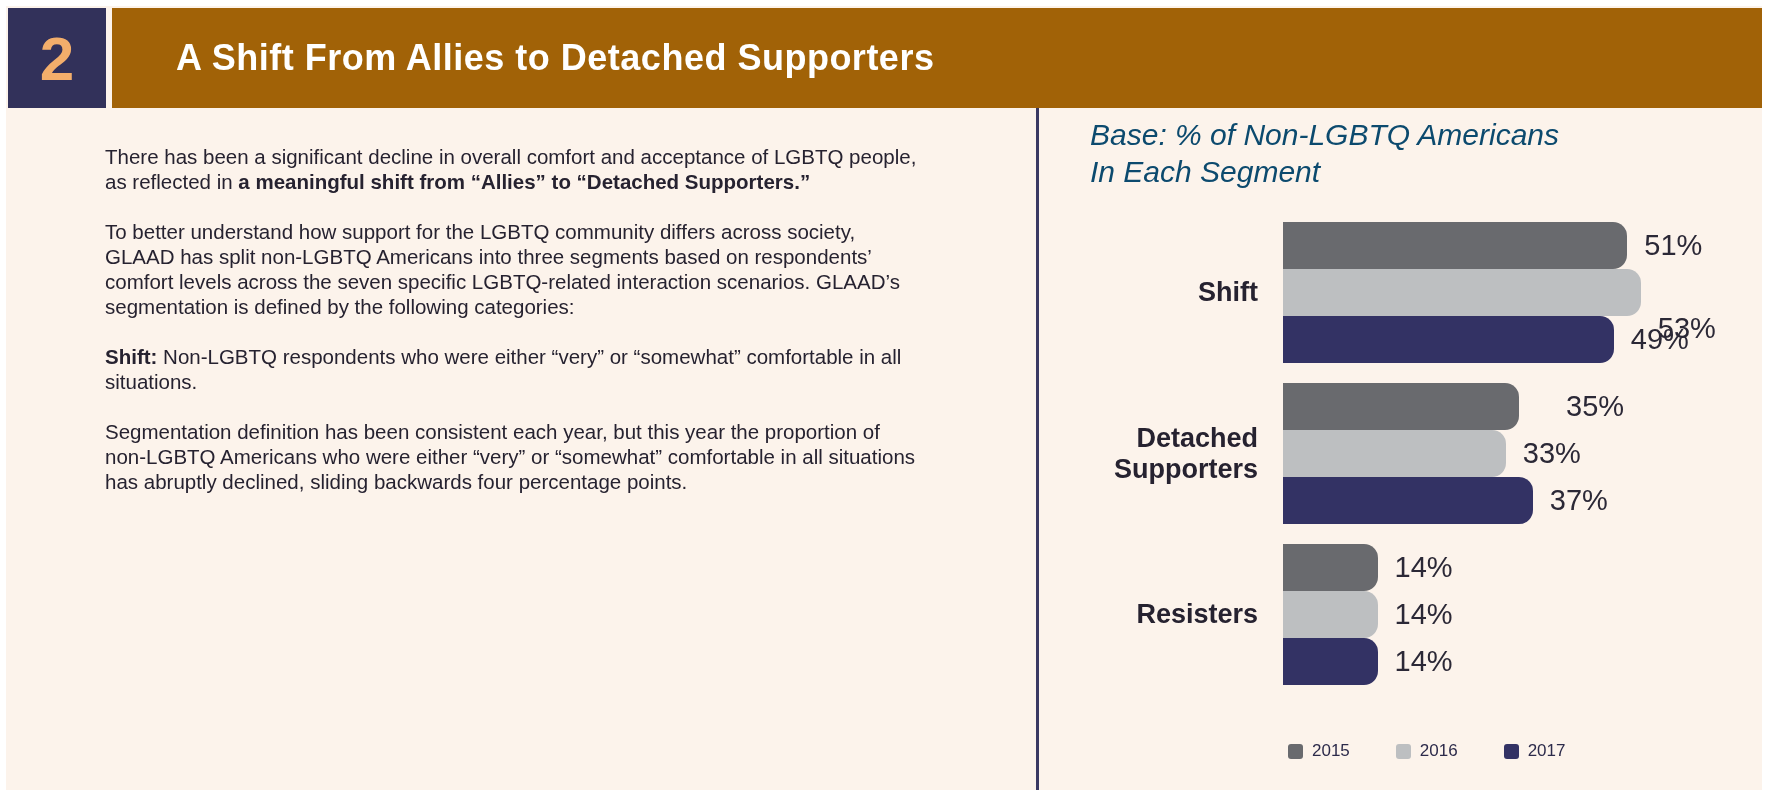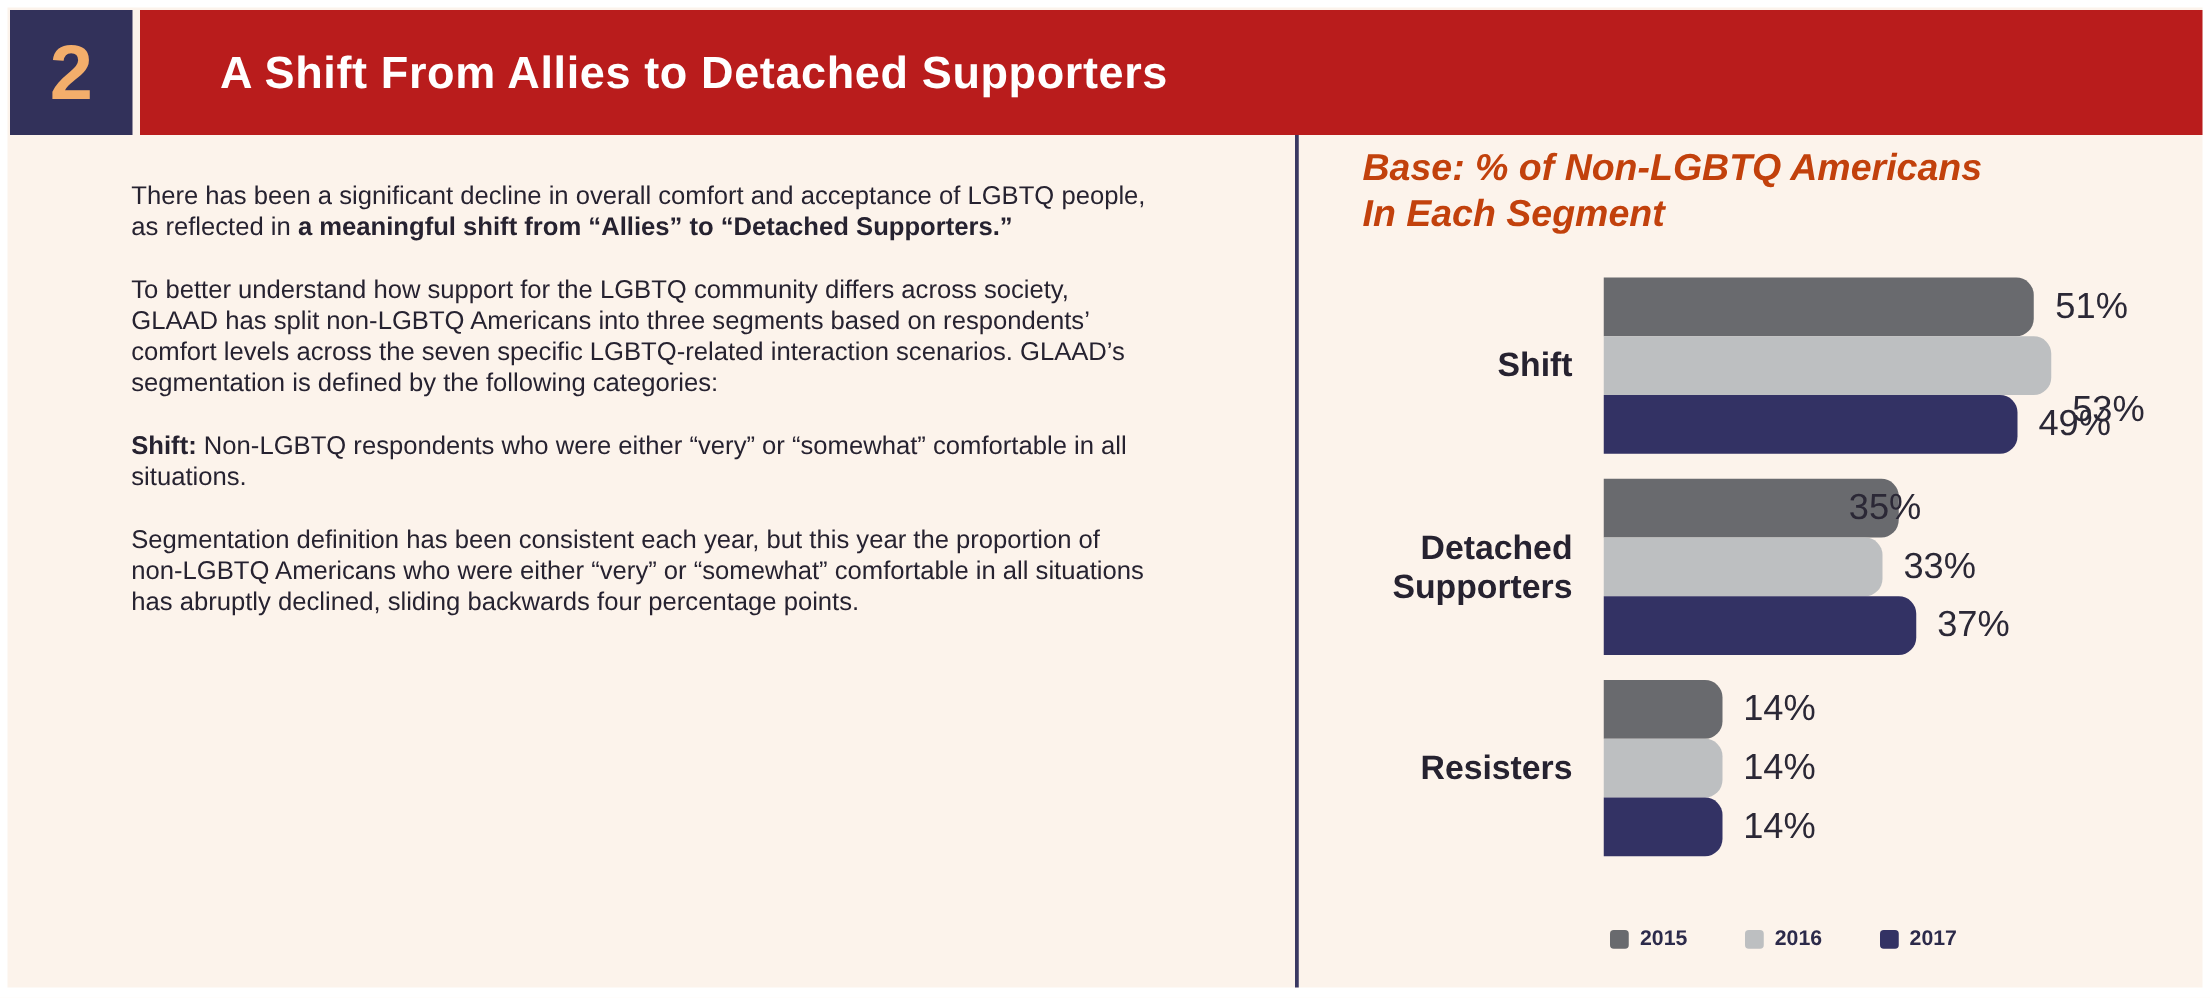--- a/index.html
+++ b/index.html
@@ -7,50 +7,50 @@
     position:relative;width:1768px;height:798px;overflow:hidden;
     background:#ffffff;font-family:"Liberation Sans", sans-serif;
   }
   .cream{position:absolute;left:6px;top:6px;width:1756px;height:784px;background:#fcf3eb;}
   .hdr-num{
     position:absolute;left:8px;top:8px;width:98px;height:100px;background:#32315a;
     display:flex;align-items:center;justify-content:center;
     color:#f3ae6b;font-size:62px;font-weight:bold;
   }
   .hdr-bar{
-    position:absolute;left:112px;top:8px;width:1650px;height:100px;background:#b91c1c;
+    position:absolute;left:112px;top:8px;width:1650px;height:100px;background:#a16207;
     display:flex;align-items:center;
   }
   .hdr-title{color:#ffffff;font-size:36px;font-weight:bold;padding-left:64px;letter-spacing:.5px;}
   .divider{position:absolute;left:1036px;top:108px;width:3px;height:682px;background:#3a3862;}
   .text-col{
     position:absolute;left:105px;top:144px;width:814px;
     color:#262230;font-size:20.5px;line-height:25px;
   }
   .text-col p{margin:0 0 25px 0;}
   .text-col .defs{margin:0 0 25px 0;}
   .b{font-weight:bold;}
   .chart-title{
     position:absolute;left:1090px;top:116px;width:560px;
-    color:#c2410c;font-size:30px;line-height:37px;font-weight:bold;font-style:italic;
+    color:#0c4a6e;font-size:30px;line-height:37px;font-weight:normal;font-style:italic;
   }
   .chart-area{position:absolute;left:0;top:0;width:1768px;height:798px;}
   .cat-label{
     position:absolute;display:flex;align-items:center;justify-content:flex-end;
     text-align:right;font-weight:bold;color:#262230;font-size:27px;line-height:31px;
   }
   .bar{position:absolute;height:47px;border-radius:0 14px 14px 0;}
   .val-label{
     position:absolute;height:47px;display:flex;align-items:center;
     color:#2b2836;font-size:29px;
   }
   .legend{position:absolute;left:1288px;top:741px;display:flex;gap:46px;}
   .legend-item{display:flex;align-items:center;gap:9px;}
   .legend-swatch{width:15px;height:15px;border-radius:3px;}
-  .legend-label{font-size:17px;color:#2c2a4a;font-weight:bold;}
+  .legend-label{font-size:17px;color:#2c2a4a;}
 </style>
 </head>
 <body>
 
 <div class="canvas">
   <div class="cream"></div>
 
   <div class="hdr-num">
     <span>2</span>
   </div>
@@ -77,21 +77,21 @@
   <div class="chart-area" id="chart-area">
       <div class="cat-label" style="left: 1020px; top: 222px; width: 238px; height: 141px;">Shift</div>
       <div class="bar" style="left: 1283px; top: 222px; width: 344.25px; background: rgb(105, 106, 110);"></div>
       <div class="val-label" style="left: 1644.25px; top: 222px;">51%</div>
       <div class="bar" style="left: 1283px; top: 269px; width: 357.75px; background: rgb(189, 191, 193);"></div>
       <div class="val-label" style="left: 1657.75px; top: 269px; margin-top: 36px;">53%</div>
       <div class="bar" style="left: 1283px; top: 316px; width: 330.75px; background: rgb(51, 50, 100);"></div>
       <div class="val-label" style="left: 1630.75px; top: 316px;">49%</div>
       <div class="cat-label" style="left: 1020px; top: 383px; width: 238px; height: 141px;">Detached Supporters</div>
       <div class="bar" style="left: 1283px; top: 383px; width: 236.25px; background: rgb(105, 106, 110);"></div>
-      <div class="val-label" style="left: 1479px; top: 383px;">35%</div>
+      <div class="val-label" style="left: 1566px; top: 383px;">35%</div>
       <div class="bar" style="left: 1283px; top: 430px; width: 222.75px; background: rgb(189, 191, 193);"></div>
       <div class="val-label" style="left: 1522.75px; top: 430px;">33%</div>
       <div class="bar" style="left: 1283px; top: 477px; width: 249.75px; background: rgb(51, 50, 100);"></div>
       <div class="val-label" style="left: 1549.75px; top: 477px;">37%</div>
       <div class="cat-label" style="left: 1020px; top: 544px; width: 238px; height: 141px;">Resisters</div>
       <div class="bar" style="left: 1283px; top: 544px; width: 94.5px; background: rgb(105, 106, 110);"></div>
       <div class="val-label" style="left: 1394.5px; top: 544px;">14%</div>
       <div class="bar" style="left: 1283px; top: 591px; width: 94.5px; background: rgb(189, 191, 193);"></div>
       <div class="val-label" style="left: 1394.5px; top: 591px;">14%</div>
       <div class="bar" style="left: 1283px; top: 638px; width: 94.5px; background: rgb(51, 50, 100);"></div>

